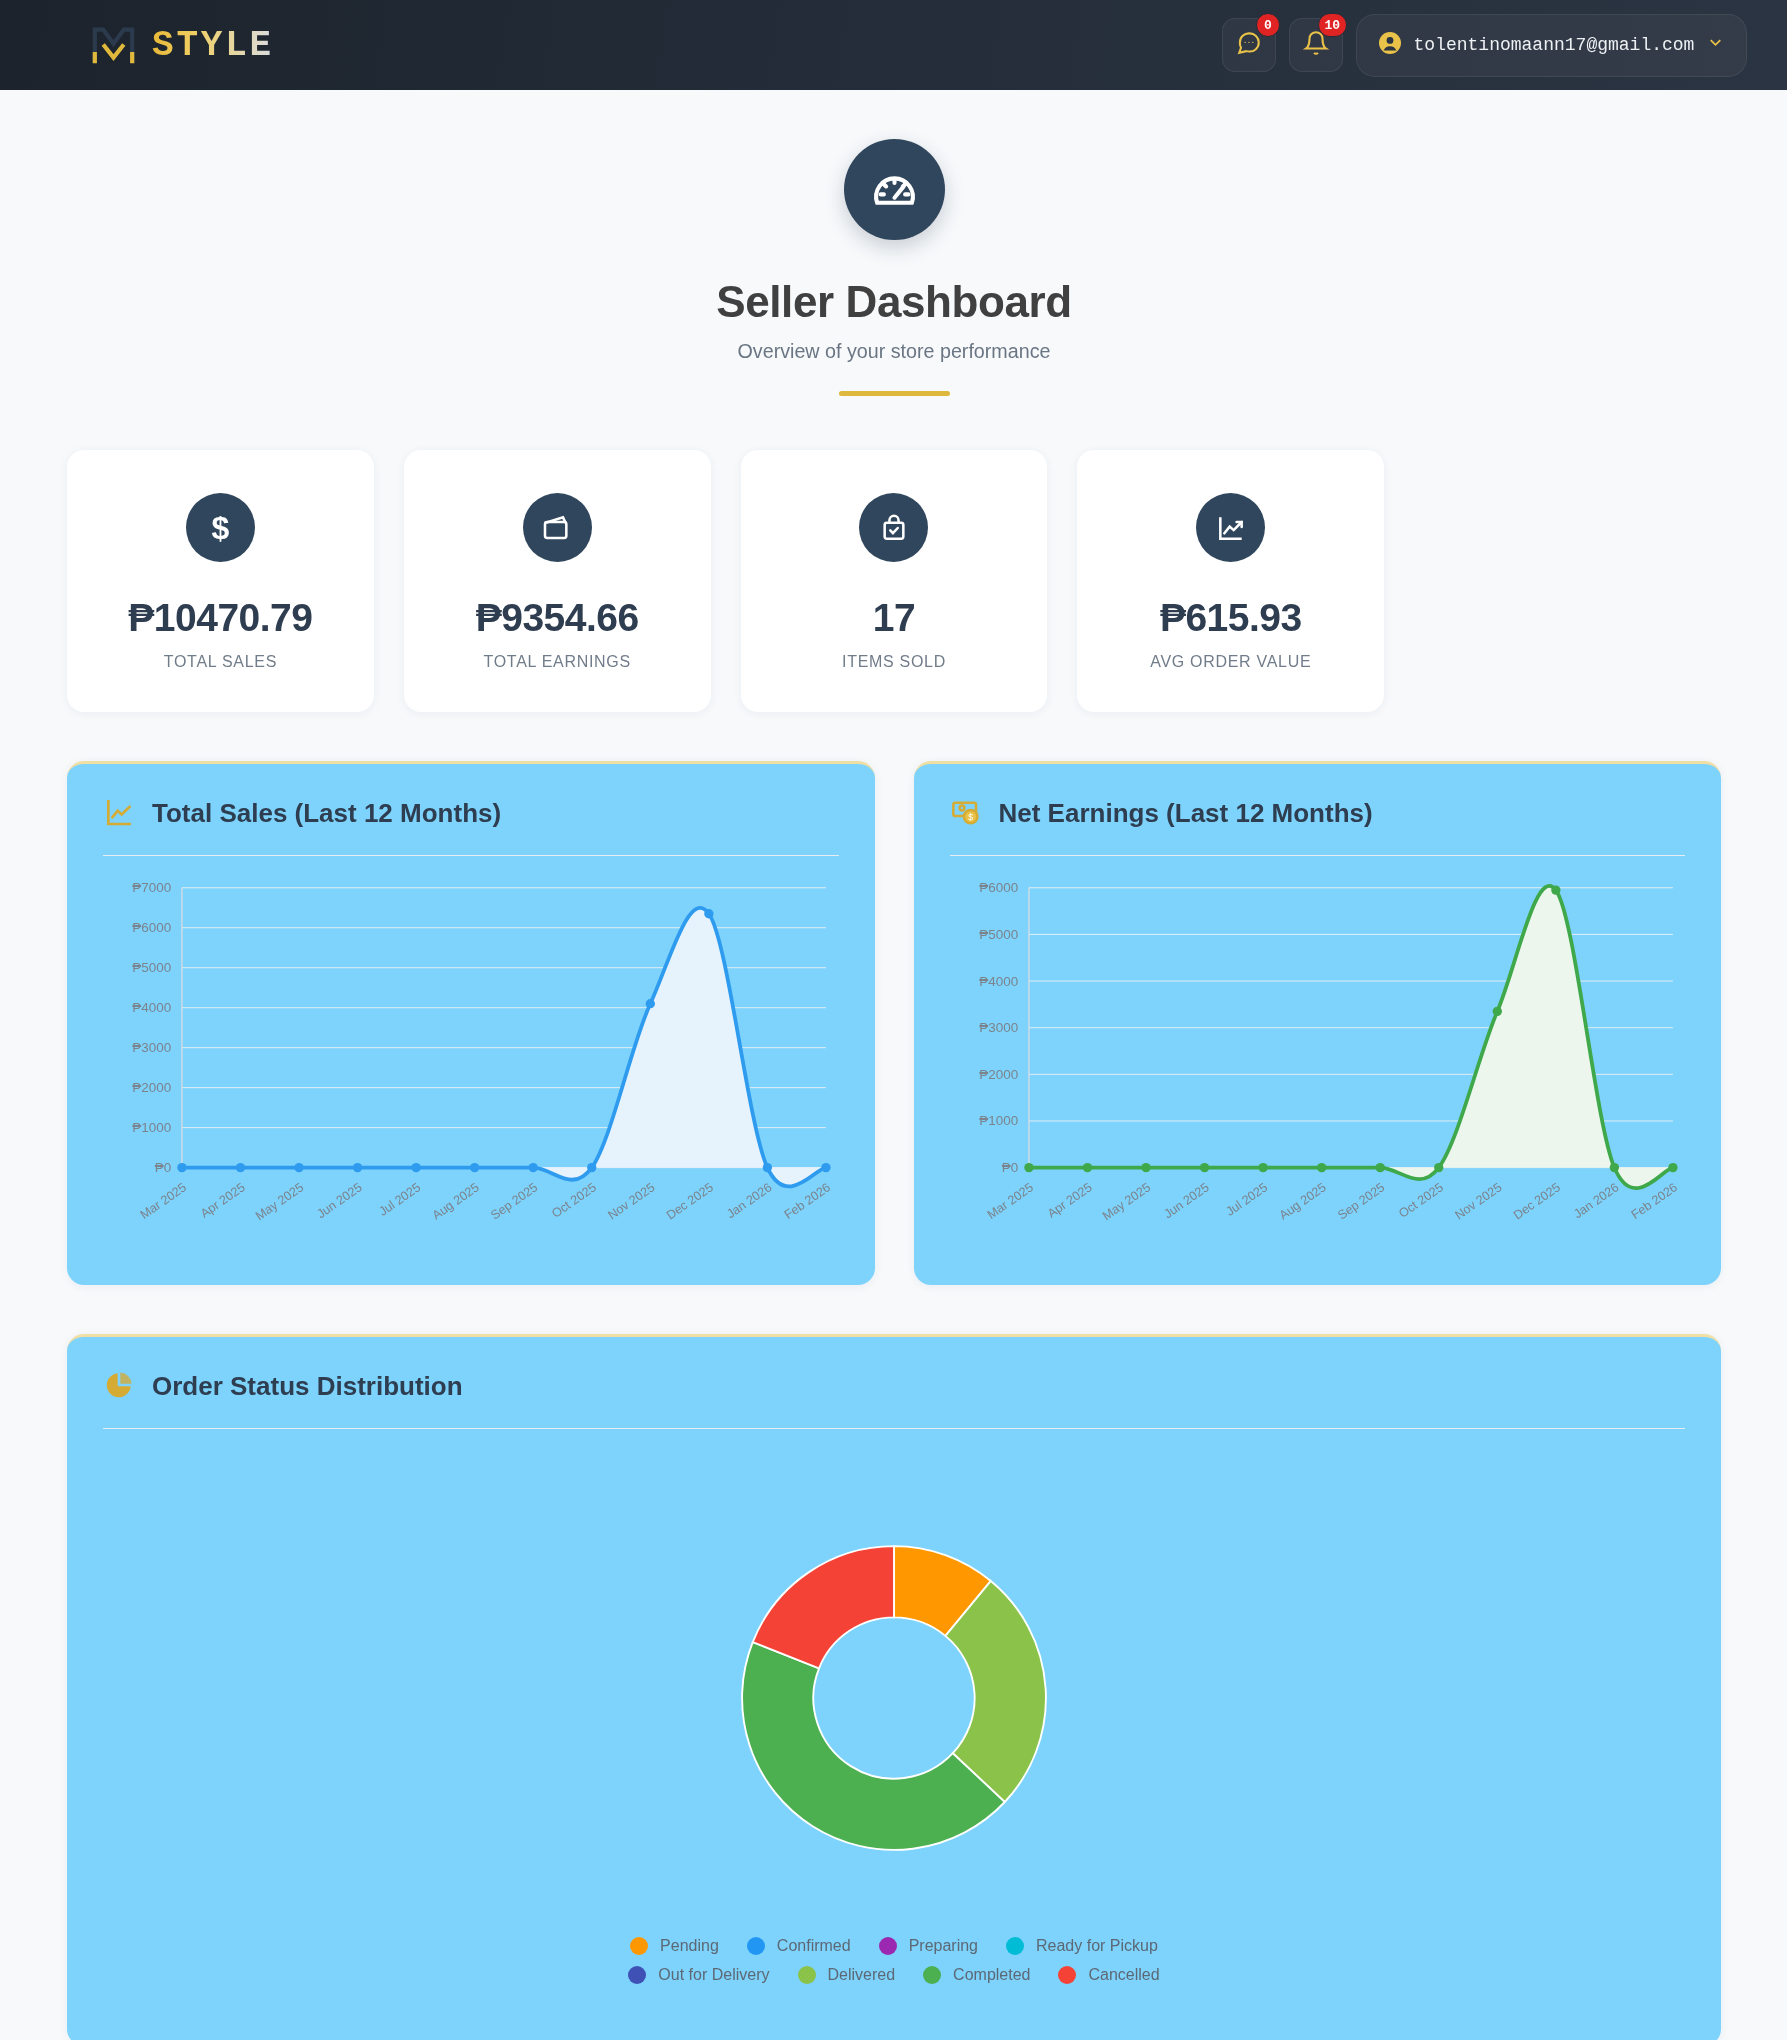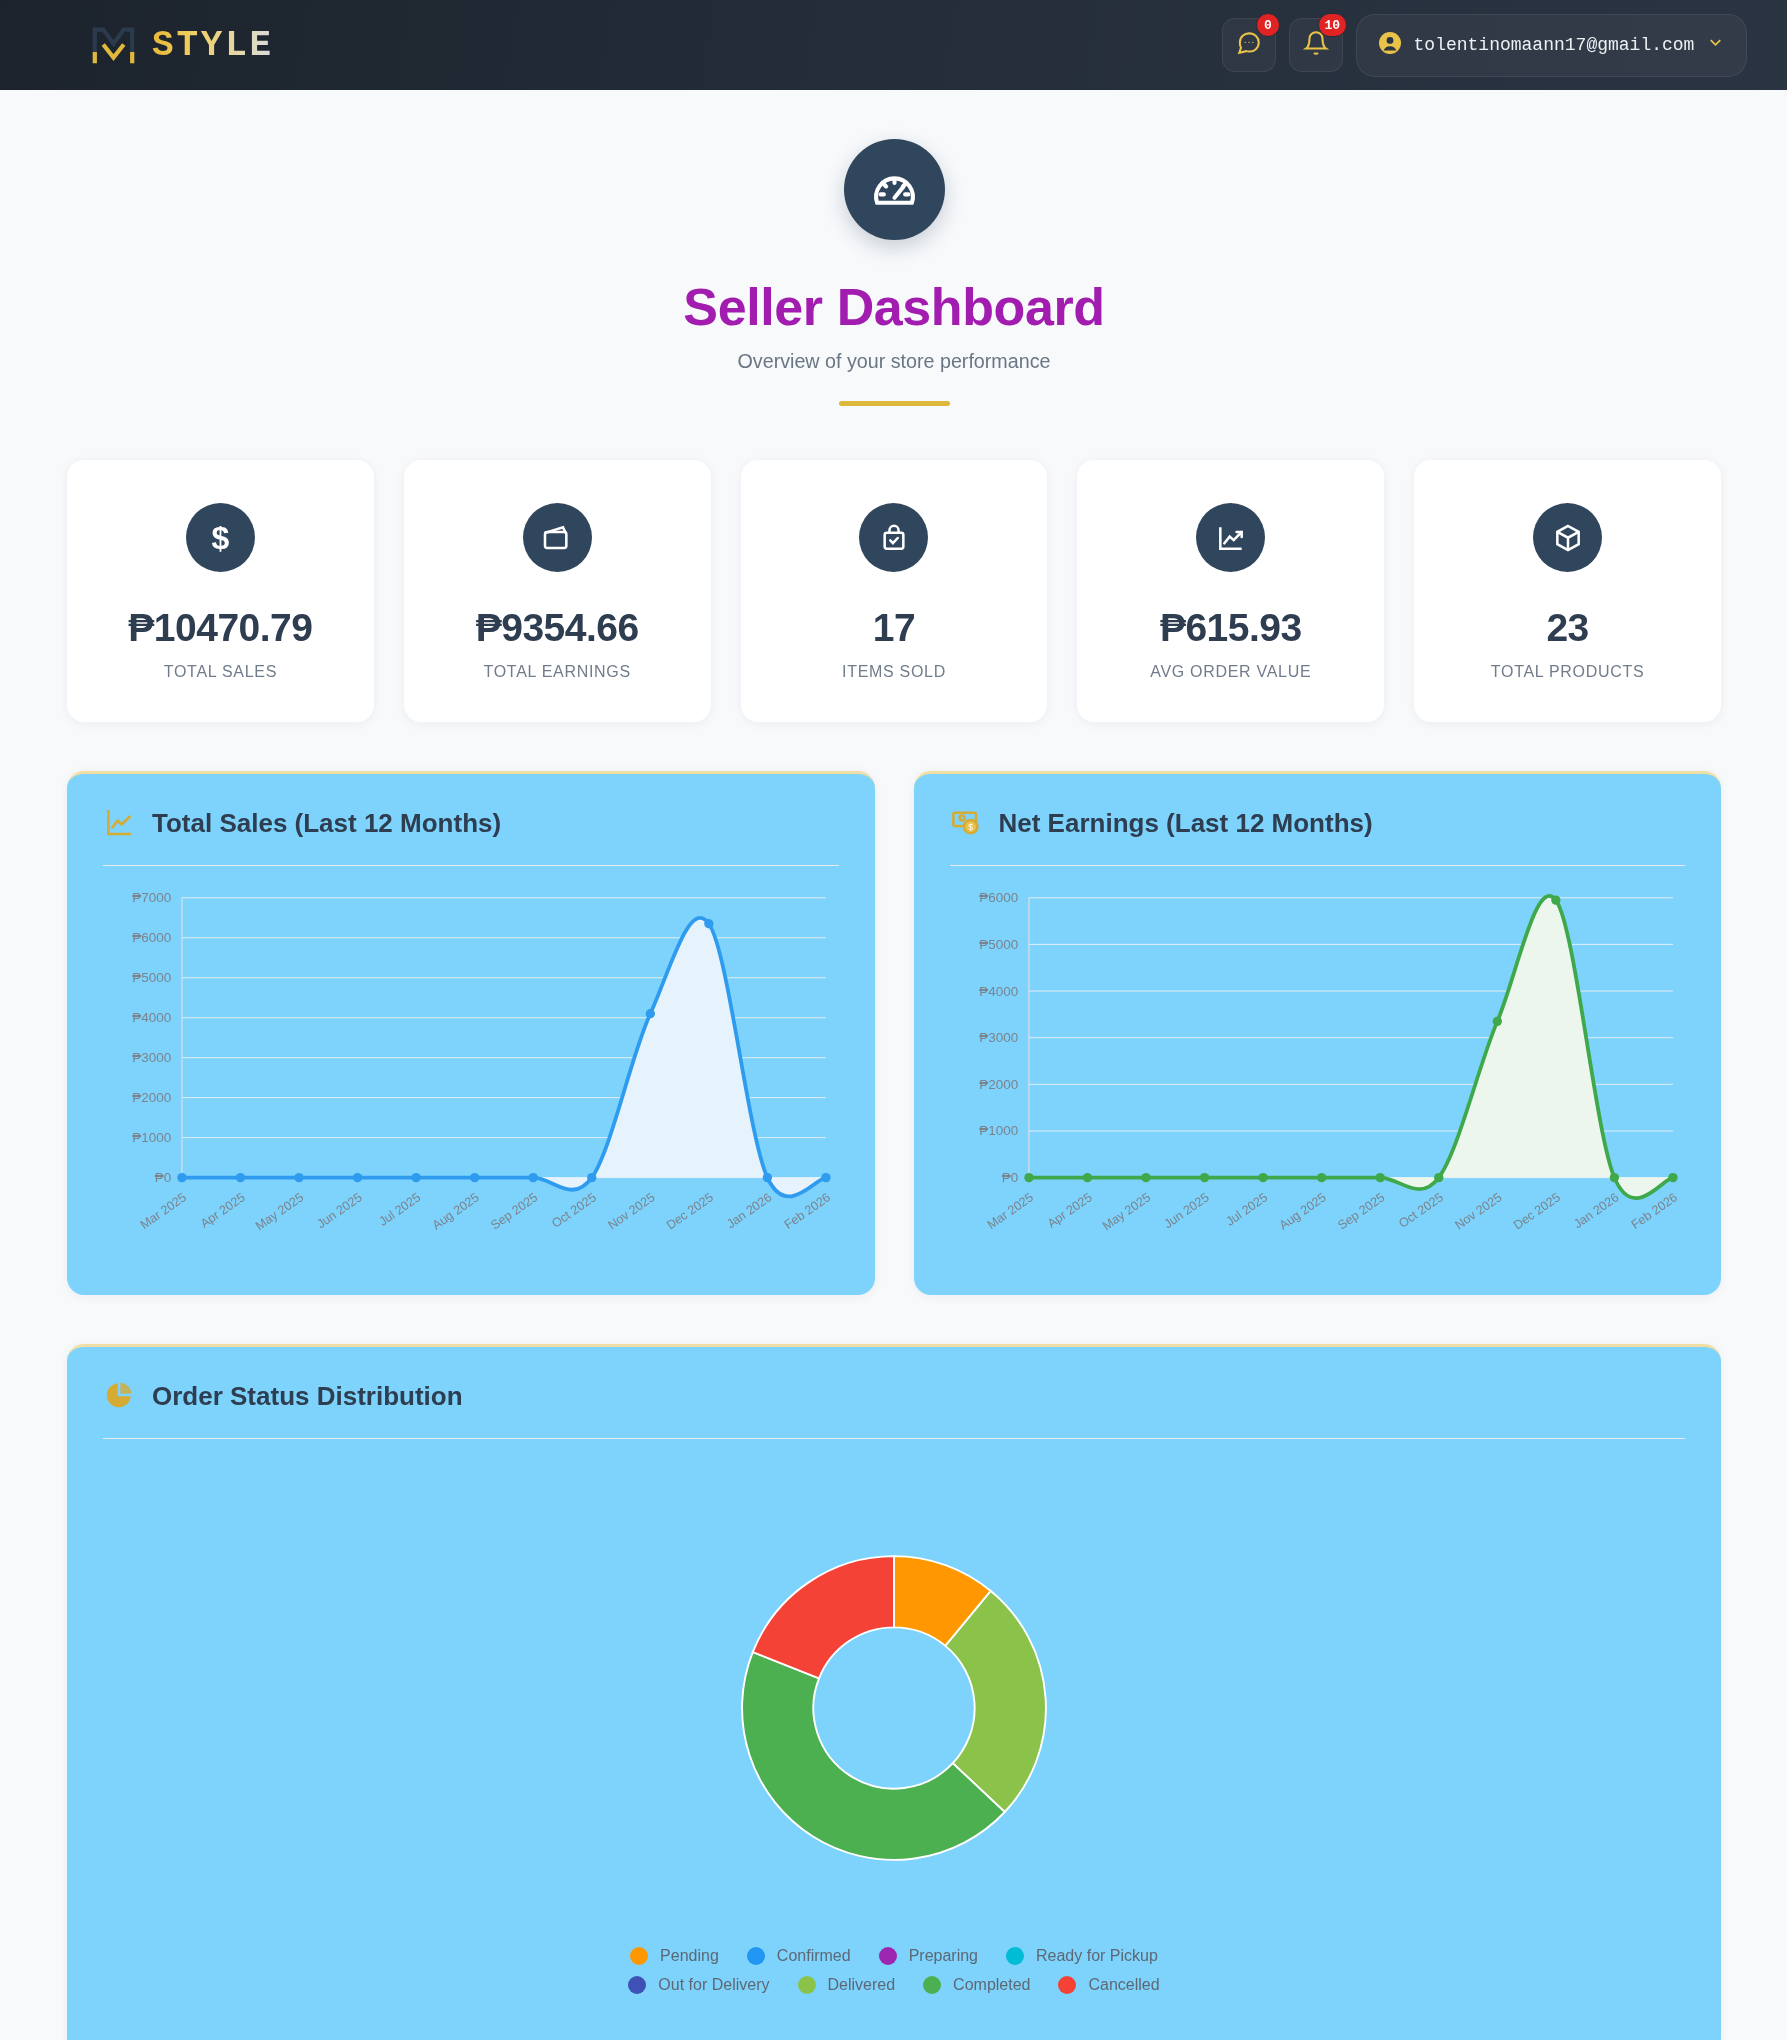--- a/index.html
+++ b/index.html
@@ -68,21 +68,21 @@
   
   .hero { text-align: center; padding: 49px 0 9.4px; }
   .hero-badge {
     width: 101px; height: 101px; border-radius: 50%;
     background: #30465c;
     margin: 0 auto 37px;
     display: flex; align-items: center; justify-content: center;
     box-shadow: 0 7.5px 20.6px rgba(40,60,80,0.22);
   }
   .hero-badge svg { width: 49px; height: 49px; stroke: #fff; fill: none; stroke-width: 2; }
-  .hero h1 { font-size: 52px; font-weight: 700; color: #a21caf; letter-spacing: -0.4px; }
+  .hero h1 { font-size: 44px; font-weight: 700; color: #404040; letter-spacing: -0.4px; }
   .hero p { font-size: 19.7px; color: #6b7684; margin-top: 13px; }
   .hero-rule { width: 111px; height: 4.7px; border-radius: 2.8px; background: #ddb83c; margin: 28px auto 0; }
 
   
   .stats {
     display: grid;
     grid-template-columns: repeat(5, 1fr);
     gap: 30px;
     padding: 45px 67px 0;
   }
@@ -242,30 +242,20 @@
       <svg viewBox="0 0 24 24">
           <path d="M4 4v16h16"></path>
           <path d="M7 16l4-5 3 2.6L20 7.5" stroke-linecap="round"></path>
           <path d="M16.2 7.5H20v3.8" stroke-linecap="round"></path>
         </svg>
     </div>
     <div class="stat-value">₱615.93</div>
     <div class="stat-label">AVG ORDER VALUE</div>
   </div>
 
-  <div class="stat-card">
-    <div class="stat-icon">
-      <svg viewBox="0 0 24 24">
-          <path d="M12 3l8 4.4v9.2L12 21l-8-4.4V7.4z"></path>
-          <path d="M4 7.4l8 4.4 8-4.4M12 11.8V21"></path>
-        </svg>
-    </div>
-    <div class="stat-value">23</div>
-    <div class="stat-label">TOTAL PRODUCTS</div>
-  </div>
 </div>
 
 <div class="charts-row">
 
   <div class="panel">
     <div class="panel-head">
       <span>
         <svg viewBox="0 0 24 24" fill="none" stroke="#d6ab33" stroke-width="2">
             <path d="M4 3v18h17"></path>
             <path d="M7 16l4-5 3 2.8L20 8" stroke-linecap="round"></path>

